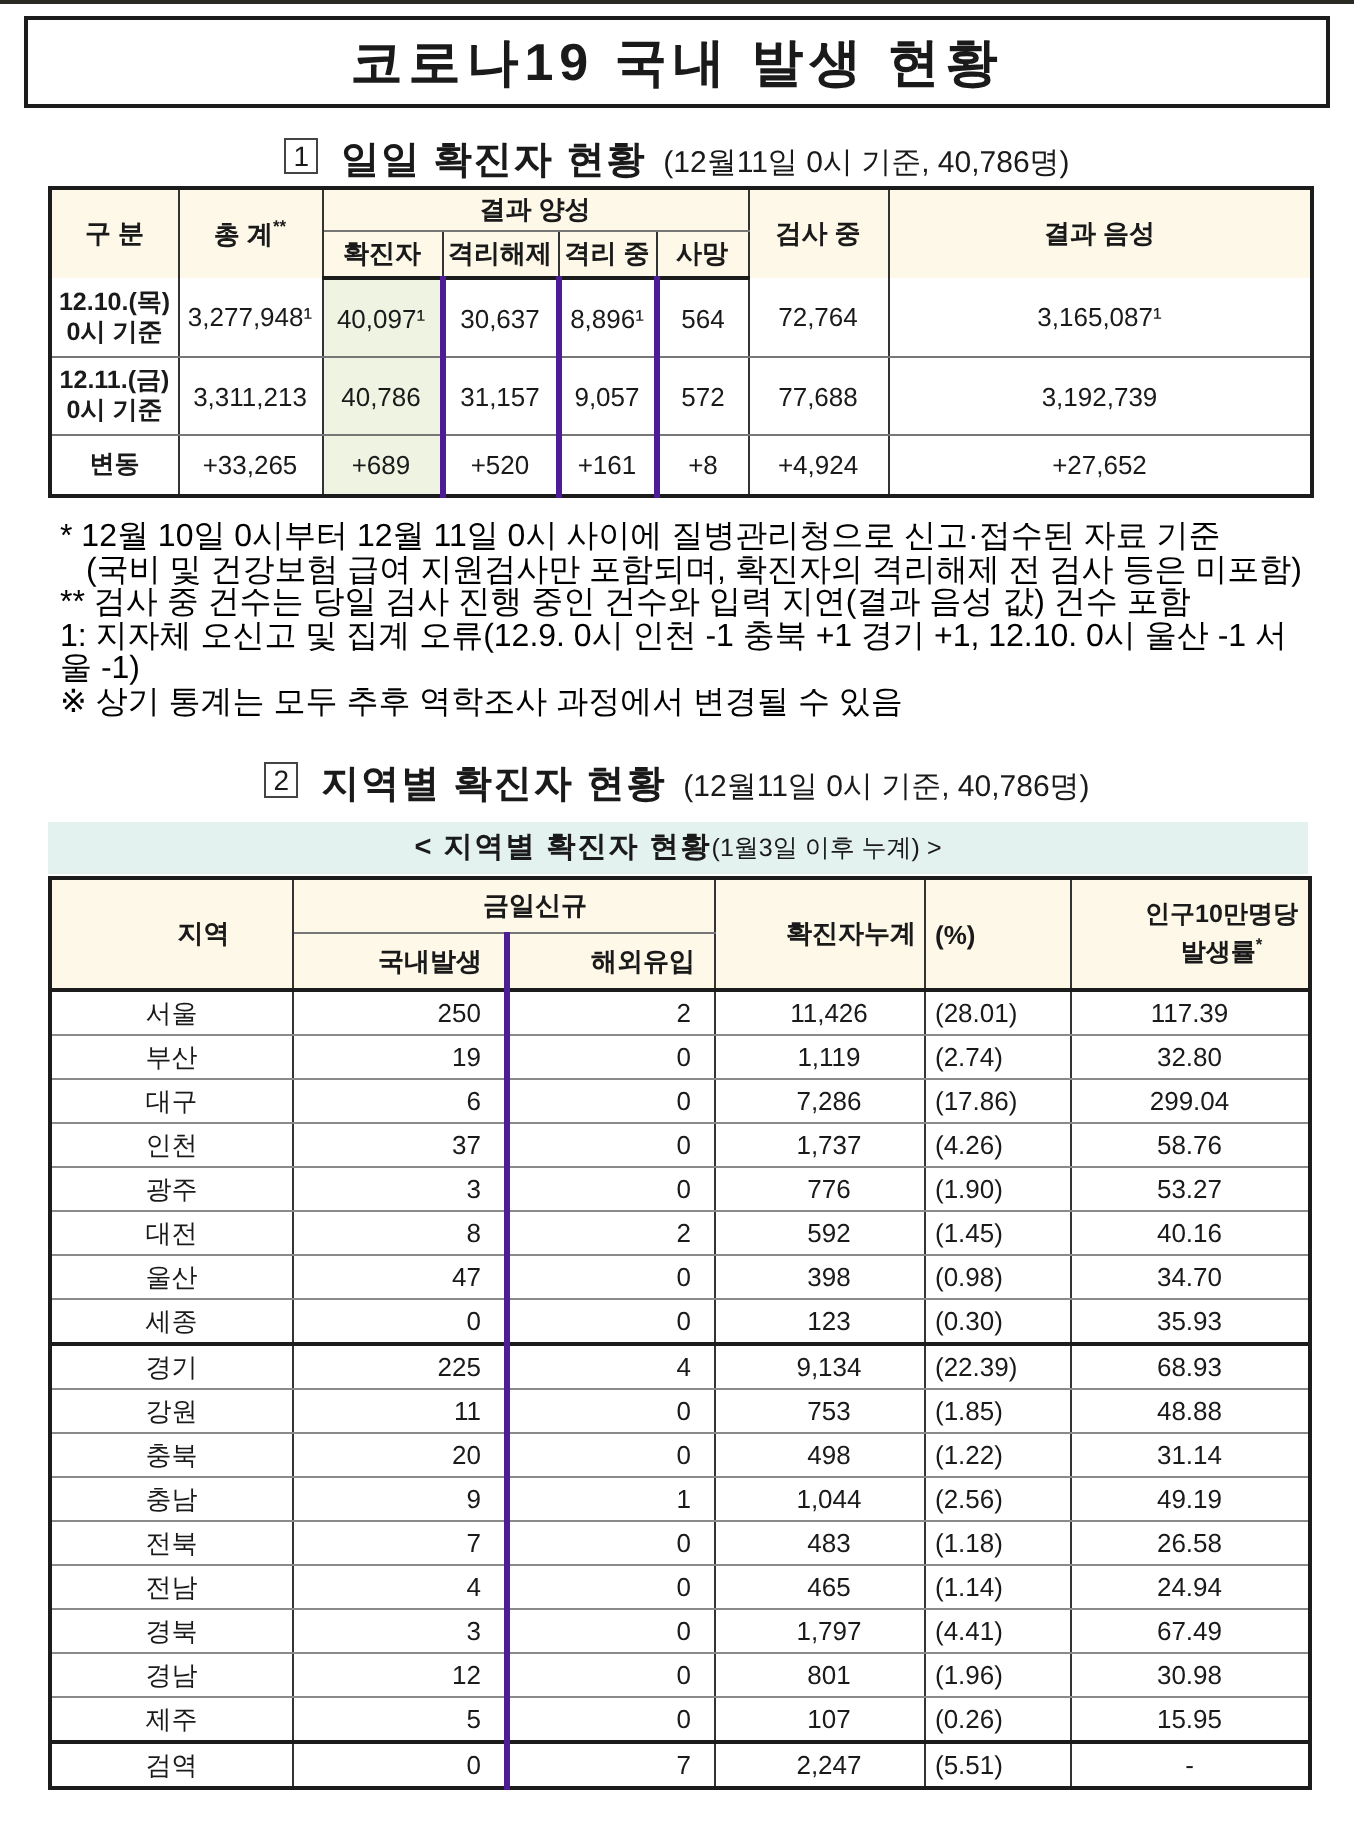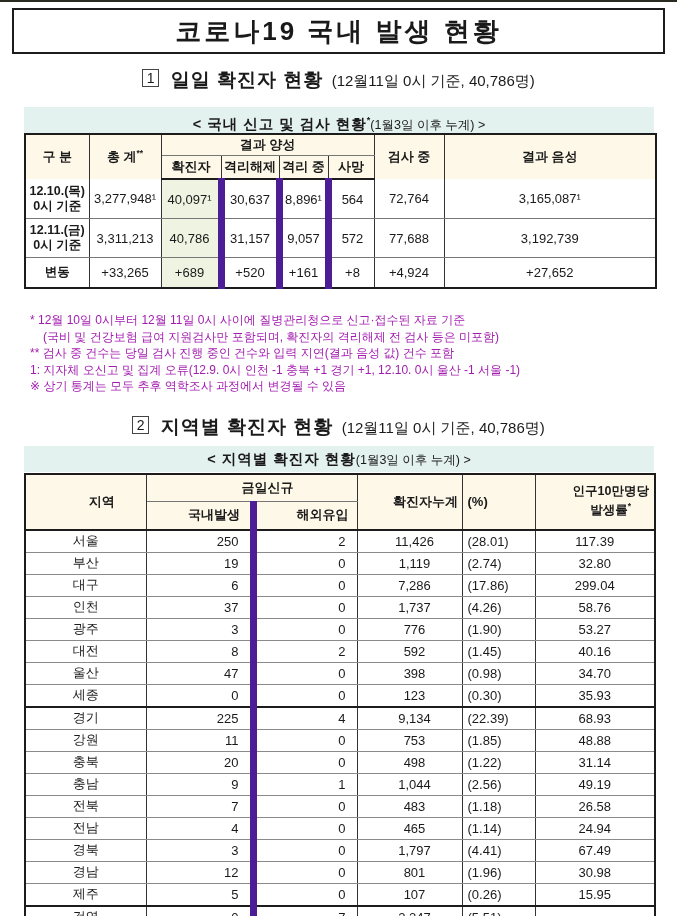--- a/index.html
+++ b/index.html
@@ -31,24 +31,24 @@
   
   .t1{width:631px;border:2px solid #1c1c1c;font-size:13px;}
   .t1 th{font-weight:bold;padding:0;}
   .t1 thead tr:first-child th{height:20px;}
   .t1 thead tr:last-child th{height:22px;border-bottom:2px solid #1c1c1c;}
   .t1 td{text-align:center;height:36px;border-bottom:1px solid #777;}
   .t1 tr.chg td{height:27px;border-bottom:none;margin-left:12px;}
   .t1 .lbl{font-weight:bold;font-size:12.5px;line-height:15px;}
   .t1 sup{font-size:8.5px;}
   .bd-r{border-right:1px solid #333;}
-  .bd-r-lt{border-right:7px solid #4c1d95;}
-
-  
-  .fnotes{margin:23px 20px 0 30px;font-size:12px;line-height:16.5px;color:#a21caf;}
+  .bd-r-lt{border-right:3px solid #4c1d95;}
+
+  
+  .fnotes{margin:12px 20px 0 30px;font-size:16px;line-height:16.5px;color:#000000;}
   .fnotes .indent{padding-left:13px;}
 
   
   .t2{width:630px;border:2px solid #1c1c1c;font-size:13px;margin-top:1px;}
   .t2 th{font-weight:bold;padding:0;}
   .t2 thead tr:first-child th{height:26px;}
   .t2 thead tr:last-child th{height:27px;}
   .t2 thead th{border-bottom:1px solid #777;padding-left:32px;}
   .t2 thead tr:last-child th,.t2 thead th[rowspan]{border-bottom:2px solid #1c1c1c;}
   .t2 td{height:19px;border-bottom:1px solid #8a8a8a;}
@@ -74,23 +74,20 @@
   <div class="title-box">
     <span>코로나19 국내 발생 현황</span>
   </div>
 
   <div class="sec-head">
     <span class="box-num">1</span>
     <span class="sec-title">일일 확진자 현황</span>
     <span class="sec-sub">(12월11일 0시 기준, 40,786명)</span>
   </div>
 
-  <div class="caption cap-bg">
-    <span class="cap-bold">&lt; 국내 신고 및 검사 현황</span><sup>*</sup><span class="cap-normal">(1월3일 이후 누계) &gt;</span>
-  </div>
 
   <table class="t1">
     <colgroup>
       <col style="width:64px">
         <col style="width:72px">
         <col style="width:60px">
         <col style="width:58px">
       <col style="width:49px">
         <col style="width:46px">
         <col style="width:70px">

